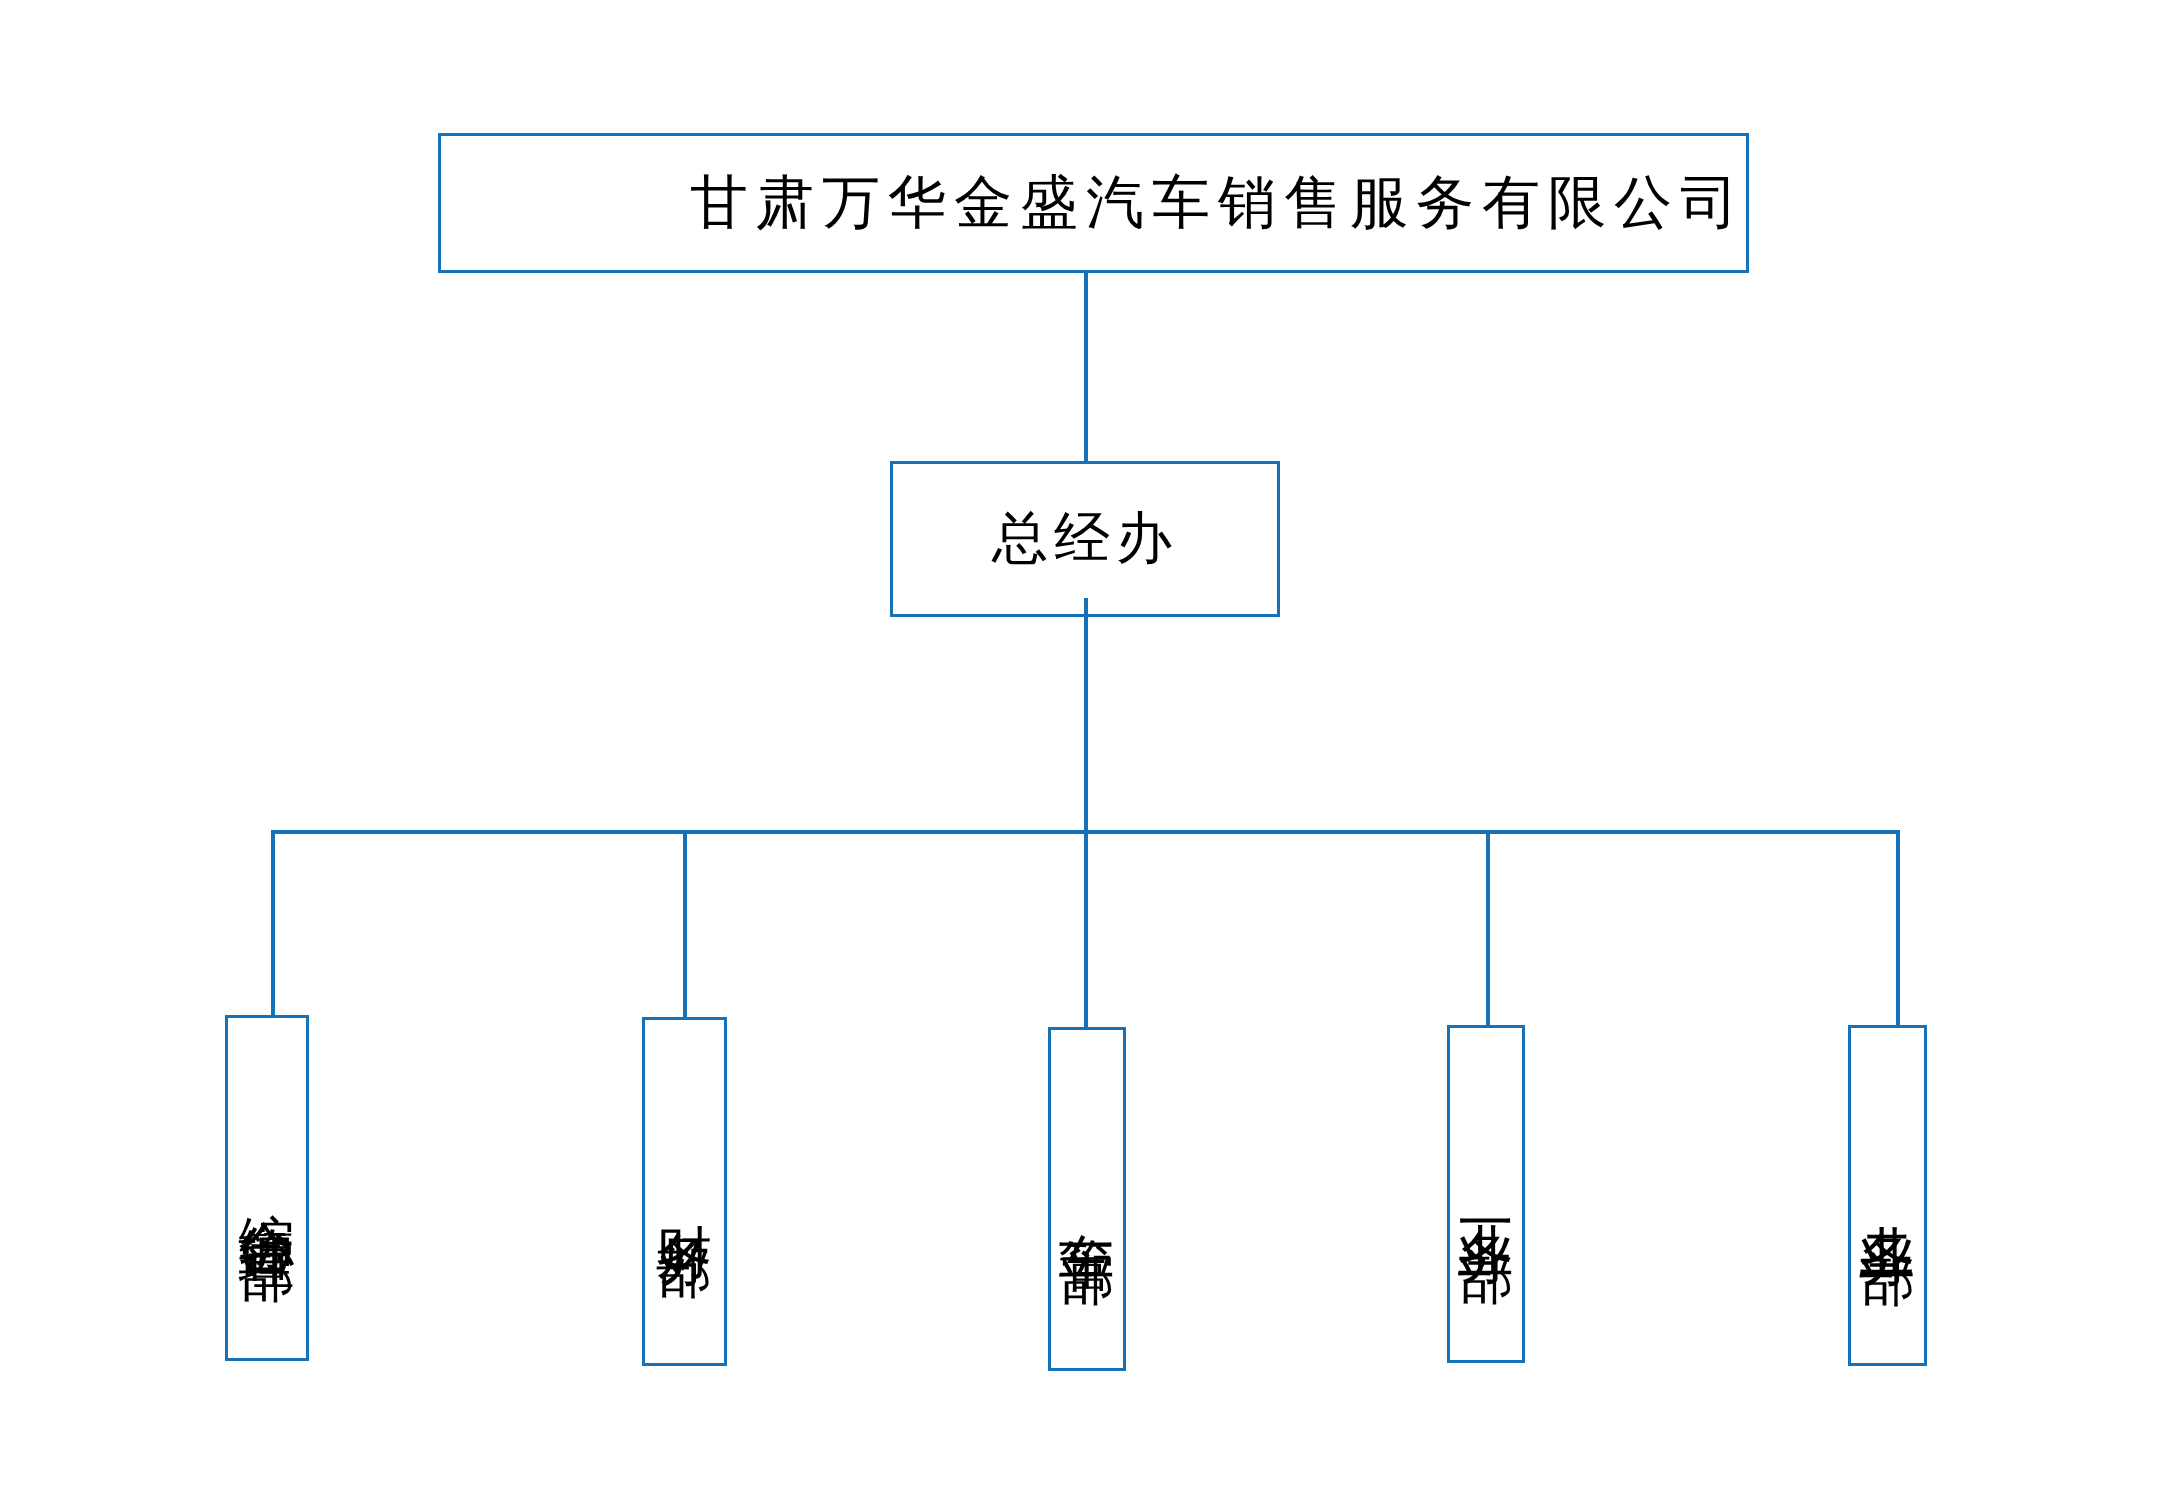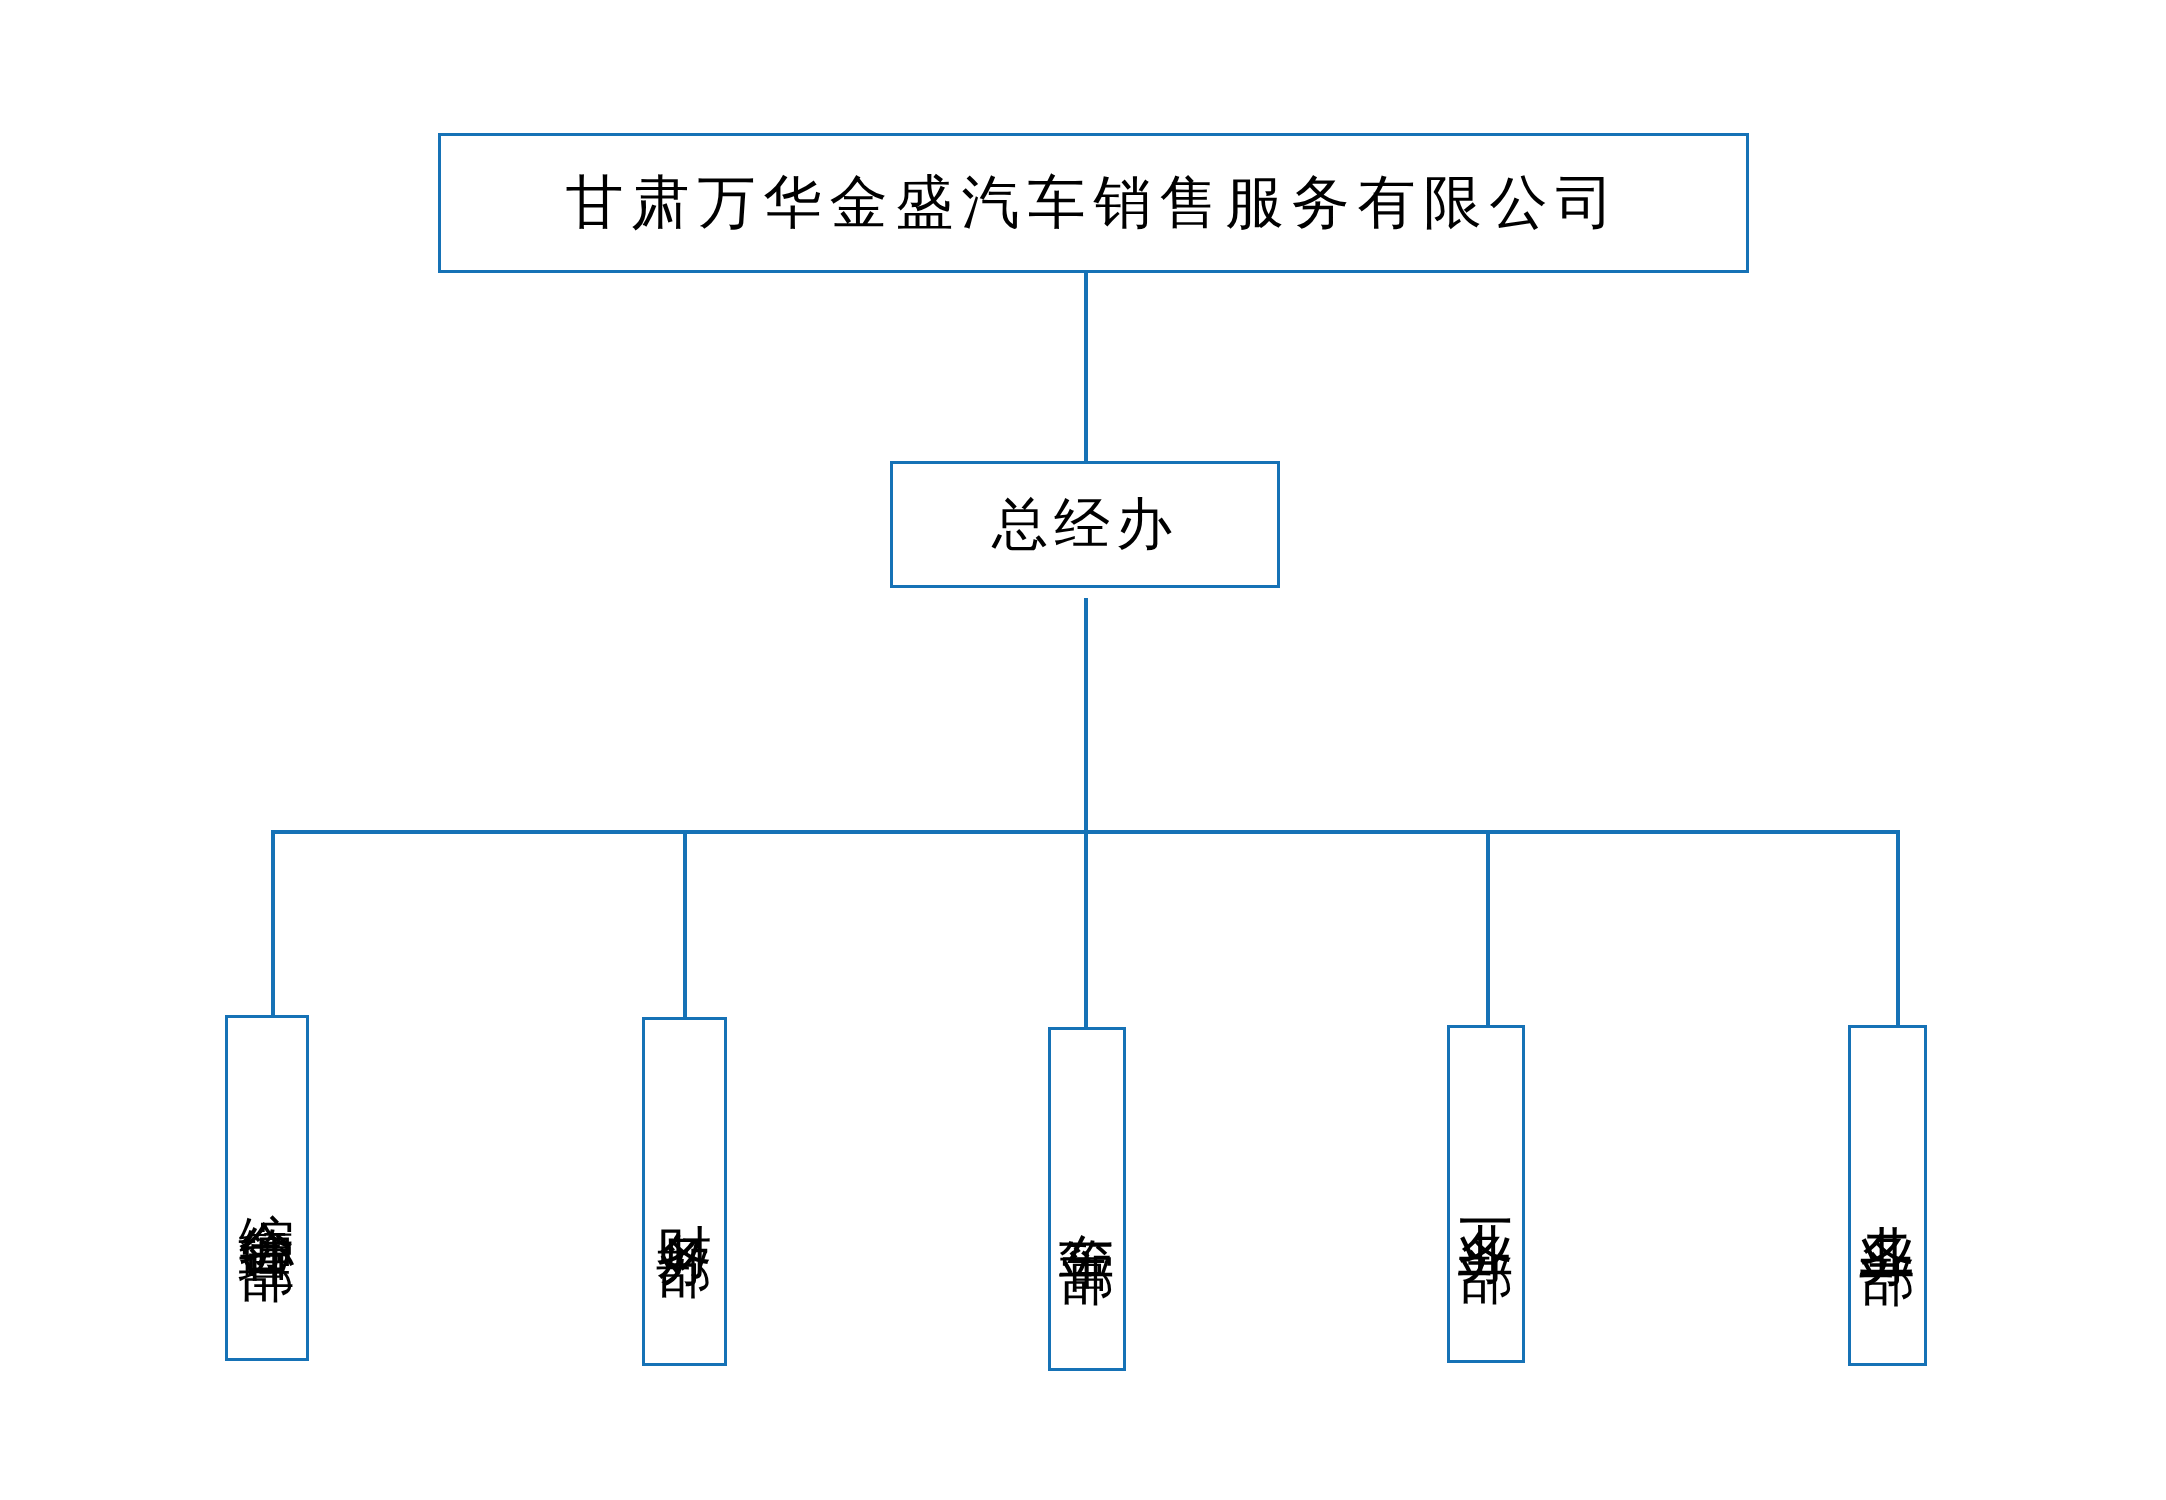--- a/index.html
+++ b/index.html
@@ -29,24 +29,25 @@
     display: flex;
     align-items: center;
     justify-content: center;
   }
   .root-box {
     left: 438px; top: 133px;
     width: 1311px; height: 140px;
     font-size: 58px;
     letter-spacing: 8px;
     white-space: nowrap;
+    justify-content: flex-end;
   }
   .gm-box {
     left: 890px; top: 461px;
-    width: 390px; height: 127px;
+    width: 390px; height: 156px;
     font-size: 56px;
     letter-spacing: 6px;
     white-space: nowrap;
   }
   .dept-box {
     font-size: 56px;
   }
   .dept-label {
     writing-mode: vertical-rl;
     text-orientation: upright;

